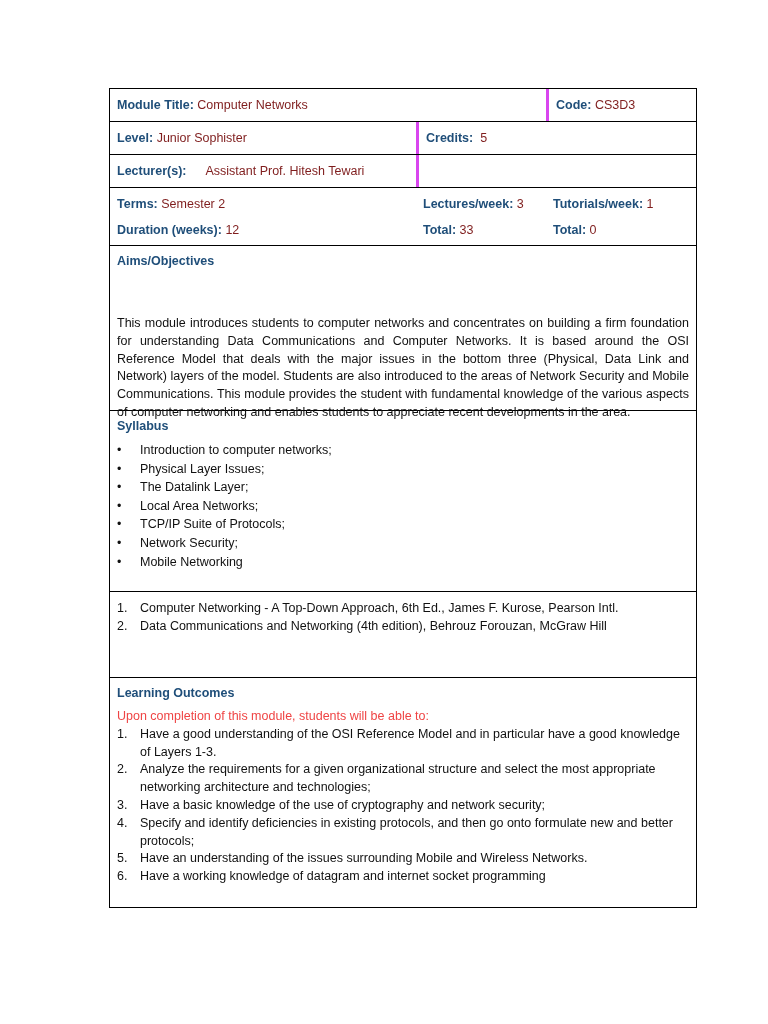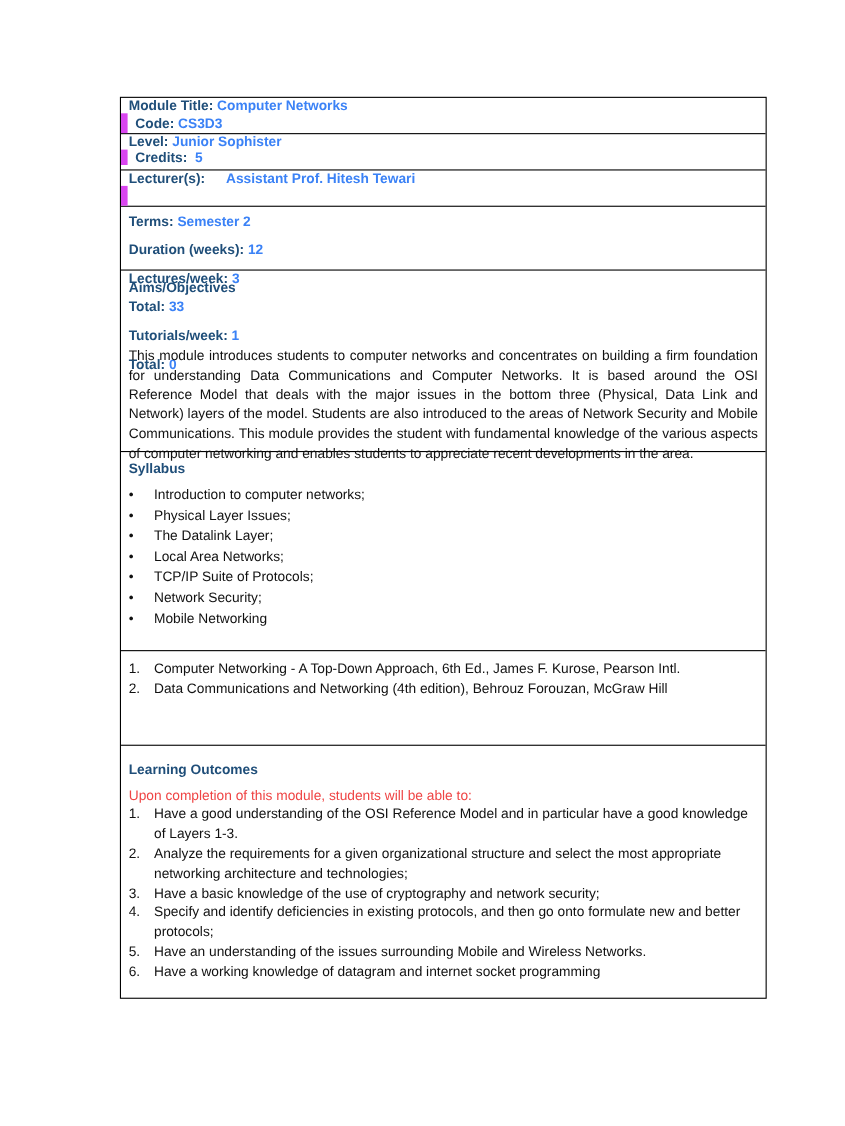--- a/index.html
+++ b/index.html
@@ -1,25 +1,25 @@
 <!DOCTYPE html>
 <html><head>
 <meta charset="utf-8">
 <style>
   html, body { margin: 0; padding: 0; background: #ffffff; }
   body { width: 768px; height: 1024px; position: relative; overflow: hidden;
          font-family: "Liberation Sans", "DejaVu Sans", sans-serif; color: #000; }
   .doc { position: absolute; left: 109px; top: 88px; width: 588px;
          border: 1px solid #000; box-sizing: border-box; }
-  .row { display: flex; border-bottom: 1px solid #000; box-sizing: border-box; flex-direction: column; }
+  .row { display: flex; border-bottom: 1px solid #000; box-sizing: border-box; }
   .row:last-child { border-bottom: none; justify-content: center; }
   .cell { box-sizing: border-box; padding: 0 7px; font-size: 12.5px; display: flex; align-items: center; }
-  .cell + .cell { border-left: 6px solid #d946ef; }
+  .cell + .cell { border-left: 3px solid #d946ef; }
   .lbl { color: #1f4e79; font-weight: bold; }
-  .val { font-weight: bold; color: #3b82f6; }
+  .val { font-weight: normal; color: #7f1d1d; }
   .c1 { width: 306px; }
   .c2 { width: 130px; }
   .c3 { flex: 1; }
   .c12 { width: 436px; }
   .h33 { height: 33px; }
   .stack { flex-direction: column; align-items: flex-start; justify-content: center; }
   .stack > div { height: 26px; line-height: 26px; }
   .section { padding: 8px 7px 8px 7px; font-size: 12.5px; box-sizing: border-box; }
   .sec-title { color: #1f4e79; font-weight: bold; font-size: 12.5px; margin-bottom: 8px; }
   .para { text-align: justify; line-height: 17.8px; color: #111; margin-top: 47px; }

